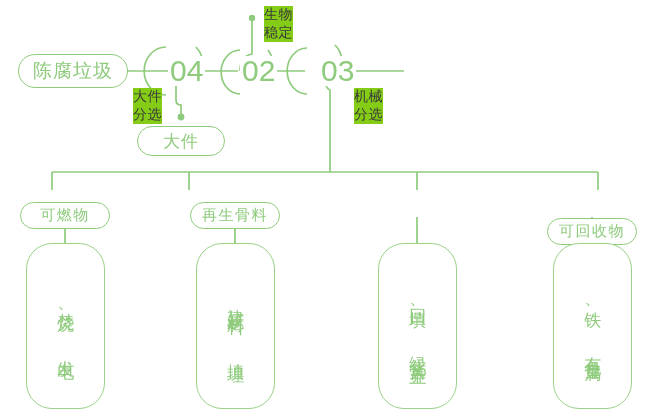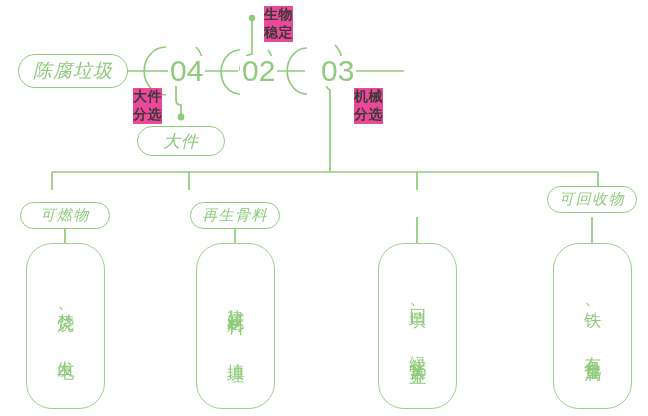--- a/index.html
+++ b/index.html
@@ -17,21 +17,20 @@
   .pill{
     position:absolute;
     box-sizing:border-box;
     border:1.6px solid #8ECB7C;
     border-radius:999px;
     color:#8ECB7C;
     display:flex;align-items:center;justify-content:center;
     background:#fff;
     white-space:nowrap;
     letter-spacing:1px;
-    font-style:italic;
   }
   .pill.big{font-size:19px;}
   .pill.mid{font-size:17px;}
   .pill.cat{font-size:15px;letter-spacing:1.5px;margin-top:12px;}
 
   
   .stagenum{
     position:absolute;
     color:#8ECB7C;
     font-size:30px;
@@ -42,22 +41,21 @@
     line-height:1;
   }
 
   
   .slabel{
     position:absolute;
     color:#3a3a3a;
     font-size:14px;
     line-height:1.28;
     letter-spacing:0.5px;
-    background:#ec4899;
-    font-weight:bold;
+    background:#84cc16;
   }
 
   
   .vbox{
     position:absolute;
     box-sizing:border-box;
     border:1.6px solid #9BD189;
     border-radius:26px;
     background:#fff;
     display:flex;align-items:center;justify-content:center;
@@ -147,21 +145,21 @@
   <div class="pill mid" style="left:137px;top:126px;width:88px;height:30px;">
     <span>大件</span>
   </div>
 
   <div class="pill cat" style="left:20px;top:190px;width:90px;height:27px;">
     <span>可燃物</span>
   </div>
   <div class="pill cat" style="left:190px;top:190px;width:90px;height:27px;justify-content:center;">
     <span>再生骨料</span>
   </div>
-  <div class="pill cat" style="left:547px;top:174px;width:90px;height:27px;">
+  <div class="pill cat" style="left:547px;top:206px;width:90px;height:27px;">
     <span>可回收物</span>
   </div>
 
   <div class="vbox" style="left:26px;top:243px;width:79px;height:166px;">
     <span class="vtext">焚烧、 发电</span>
   </div>
 
   <div class="vbox" style="left:196px;top:243px;width:79px;height:166px;">
     <span class="vtext">建筑材料、 填埋</span>
   </div>

